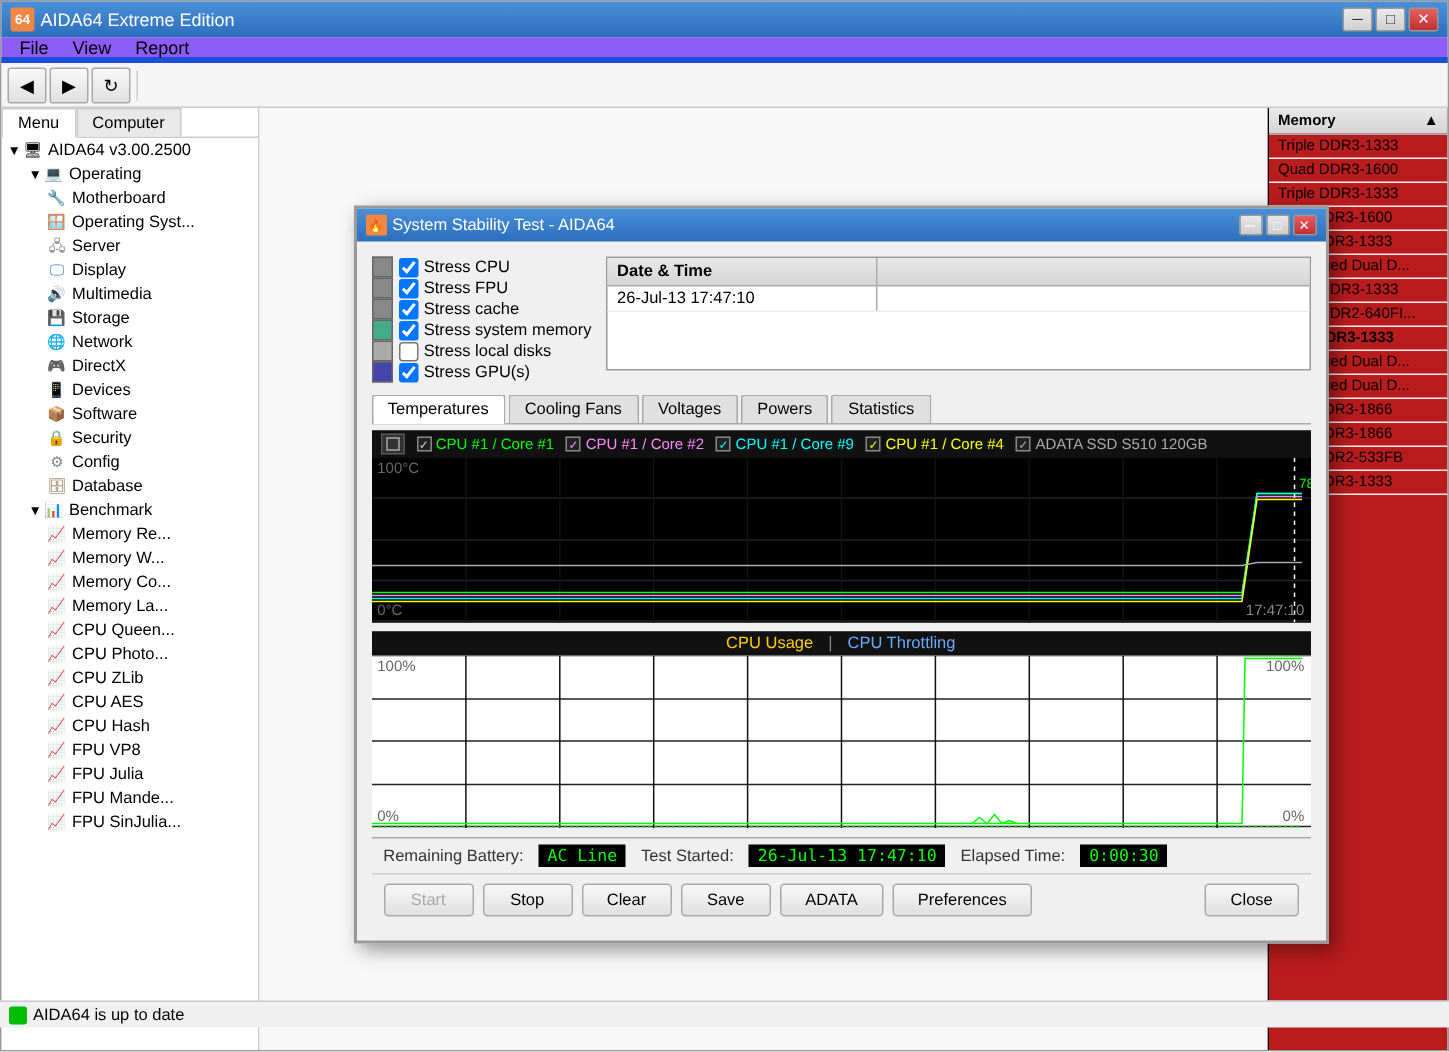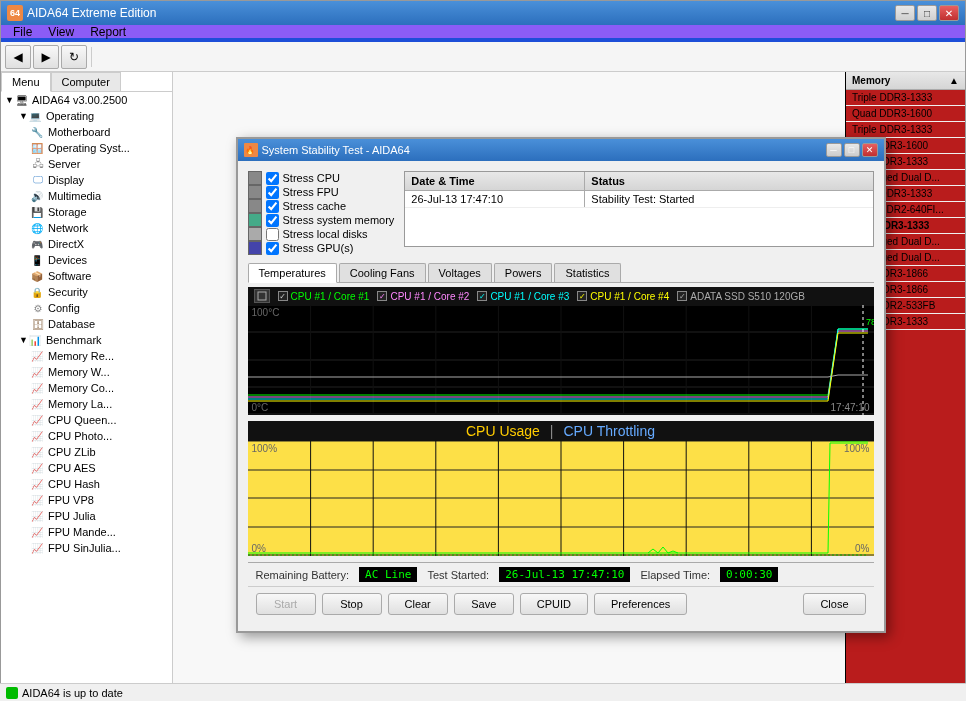--- a/index.html
+++ b/index.html
@@ -317,21 +317,21 @@
       background: black;
       margin-bottom: 6px;
       position: relative;
     }
     .cpu-chart-header {
       background: #111;
       display: flex;
       align-items: center;
       justify-content: center;
       padding: 2px;
-      font-size: 14px;
+      font-size: 11px;
       color: #ffcc00;
       gap: 10px;
     }
 
     
     .bottom-info {
       background: #f0f0f0;
       border-top: 1px solid #aaa;
       padding: 4px 8px;
       display: flex;
@@ -372,21 +372,21 @@
     
     .status-bar {
       height: 18px;
       background: #f0f0f0;
       border-top: 1px solid #ccc;
       display: flex;
       align-items: center;
       padding: 0 6px;
       font-size: 11px;
       position: absolute;
-      bottom: 0;
+      bottom: 16px;
       left: 0;
       right: 0;
     }
     .status-left {
       display: flex;
       align-items: center;
       gap: 4px;
       width: 200px;
     }
     .status-green-dot {
@@ -682,25 +682,23 @@
               <div class="stress-row">
                 <div style="width:14px;height:14px;background:#44a;border:1px solid #666;flex-shrink:0;"></div>
                 <input type="checkbox" checked="" style="">
                 <span>Stress GPU(s)</span>
               </div>
             </div>
 
             <div class="log-table" style="flex:1;">
               <div class="log-header">
                 <div class="log-col1">Date &amp; Time</div>
-                <div class="log-col2">Status</div>
               </div>
               <div class="log-row">
                 <div class="log-col1">26-Jul-13 17:47:10</div>
-                <div class="log-col2">Stability Test: Started</div>
               </div>
             </div>
           </div>
 
           <div class="tabs-bar">
             <div class="tab active">Temperatures</div>
             <div class="tab">Cooling Fans</div>
             <div class="tab">Voltages</div>
             <div class="tab">Powers</div>
             <div class="tab">Statistics</div>
@@ -717,21 +715,21 @@
               <div class="legend-item">
                 <div class="legend-check">✓</div>
                 <span style="color:#00ff00;">CPU #1 / Core #1</span>
               </div>
               <div class="legend-item">
                 <div class="legend-check" style="color:#ff88ff;">✓</div>
                 <span style="color:#ff88ff;">CPU #1 / Core #2</span>
               </div>
               <div class="legend-item">
                 <div class="legend-check" style="color:#00ffff;">✓</div>
-                <span style="color:#00ffff;">CPU #1 / Core #3</span>
+                <span style="color:#00ffff;">CPU #1 / Core #9</span>
               </div>
               <div class="legend-item">
                 <div class="legend-check" style="color:#ffff00;">✓</div>
                 <span style="color:#ffff00;">CPU #1 / Core #4</span>
               </div>
               <div class="legend-item">
                 <div class="legend-check" style="color:#aaaaaa;">✓</div>
                 <span style="color:#aaaaaa;">ADATA SSD S510 120GB</span>
               </div>
             </div>
@@ -778,21 +776,21 @@
               <span style="position:absolute;bottom:2px;right:4px;color:#888;font-size:10px;">17:47:10</span>
             </div>
           </div>
 
           <div class="cpu-usage-chart">
             <div class="cpu-chart-header">
               <span style="color:#ffcc00;">CPU Usage</span>
               <span style="color:#888;">|</span>
               <span style="color:#66aaff;">CPU Throttling</span>
             </div>
-            <div style="position:relative;height:115px;background:#fde047;overflow:hidden;">
+            <div style="position:relative;height:115px;background:#ffffff;overflow:hidden;">
               <svg width="100%" height="115" xmlns="http://www.w3.org/2000/svg" style="position:absolute;top:0;left:0;">
 
                 <line x1="0" y1="0" x2="100%" y2="0" stroke="#222" stroke-width="1"></line>
                 <line x1="0" y1="29" x2="100%" y2="29" stroke="#222" stroke-width="1"></line>
                 <line x1="0" y1="57" x2="100%" y2="57" stroke="#222" stroke-width="1"></line>
                 <line x1="0" y1="86" x2="100%" y2="86" stroke="#222" stroke-width="1"></line>
                 <line x1="0" y1="114" x2="100%" y2="114" stroke="#222" stroke-width="1"></line>
                 <line x1="10%" y1="0" x2="10%" y2="115" stroke="#111" stroke-width="1"></line>
                 <line x1="20%" y1="0" x2="20%" y2="115" stroke="#111" stroke-width="1"></line>
                 <line x1="30%" y1="0" x2="30%" y2="115" stroke="#111" stroke-width="1"></line>
@@ -836,21 +834,21 @@
             <button class="action-btn">
               <span>Stop</span>
             </button>
             <button class="action-btn">
               <span>Clear</span>
             </button>
             <button class="action-btn">
               <span>Save</span>
             </button>
             <button class="action-btn">
-              <span>CPUID</span>
+              <span>ADATA</span>
             </button>
             <button class="action-btn">
               <span>Preferences</span>
             </button>
             <button class="action-btn" style="margin-left:auto;">
               <span>Close</span>
             </button>
           </div>
         </div>
       </div>

